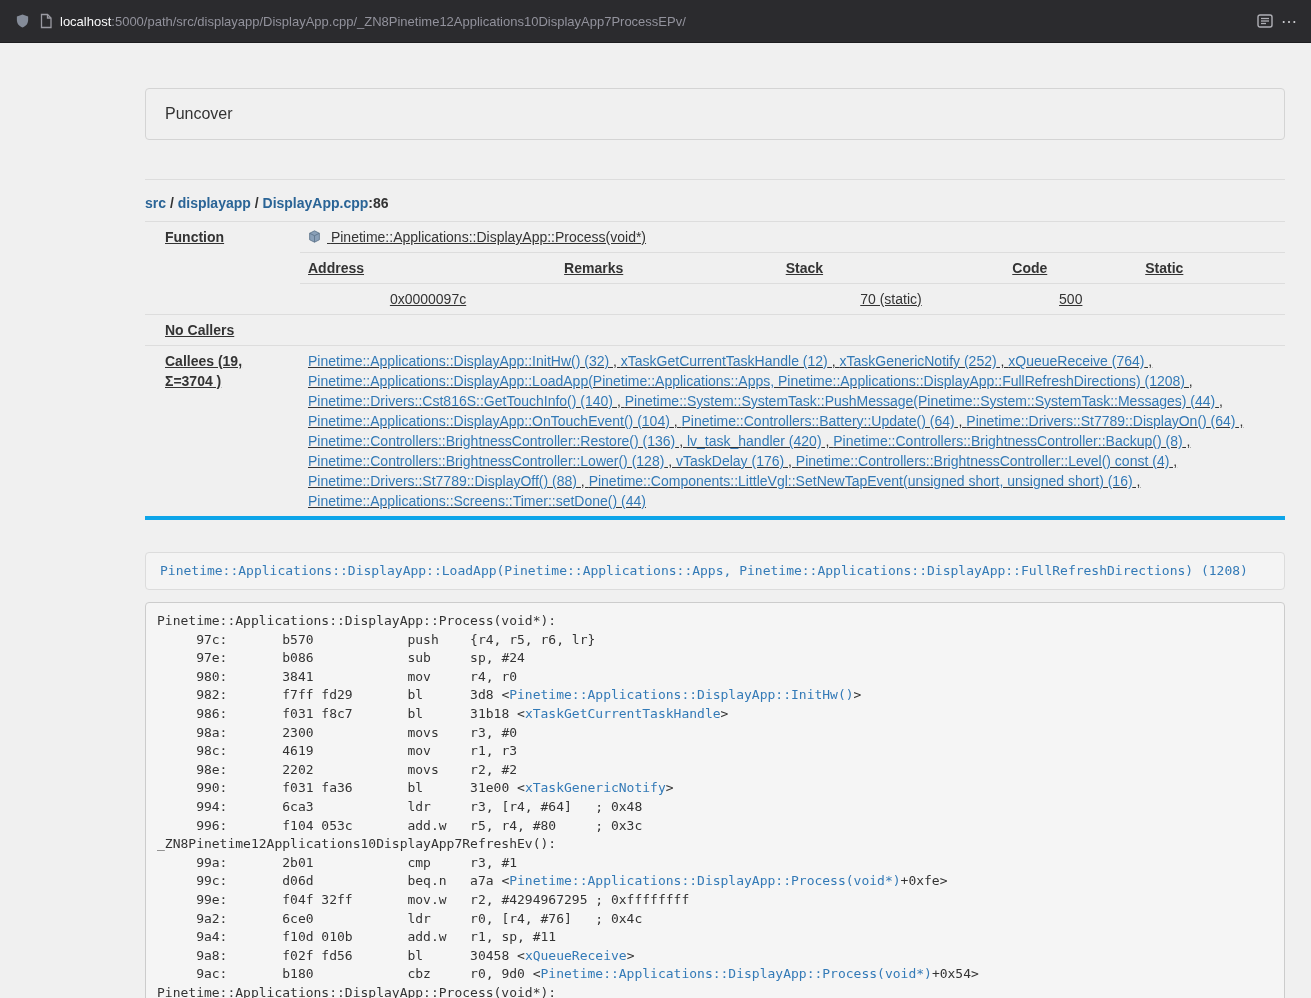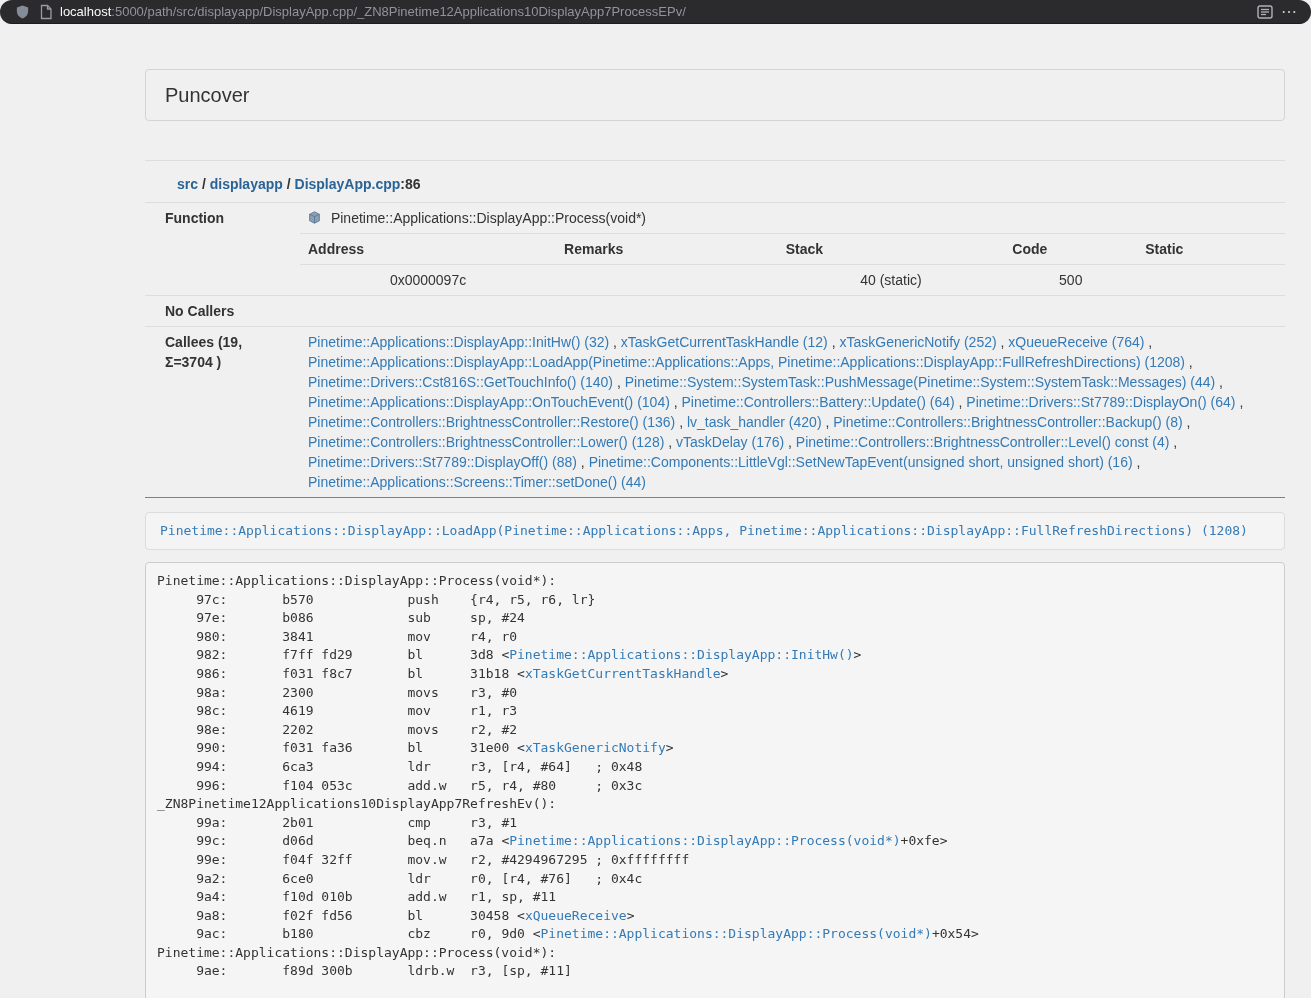--- a/index.html
+++ b/index.html
@@ -4,44 +4,44 @@
 <style>
   * { box-sizing: border-box; margin: 0; padding: 0; }
   html, body {
     width: 1311px; height: 998px; overflow: hidden;
     background: #f0f0f0;
     font-family: "Liberation Sans", sans-serif;
     font-size: 14px; color: #333;
   }
   
   .toolbar {
-    height: 24px; background: #2b2b2e; border-bottom: 1px solid #1d1d20;
-    display: flex; align-items: center; padding: 0 10px;  border-radius: 13px;
+    height: 43px; background: #2b2b2e; border-bottom: 1px solid #1d1d20;
+    display: flex; align-items: center; padding: 0 10px; 
   }
   .tb-icon { display: inline-flex; align-items: center; justify-content: center;
              width: 24px; height: 24px; flex: 0 0 auto; }
   .urlbar { flex: 1 1 auto; font-size: 13px; padding-left: 2px;
             white-space: nowrap; overflow: hidden; }
   .url-host { color: #f9f9fa; }
   .url-rest { color: #92929c; }
   .dots { color: #c8c8cc; font-size: 16px; }
   
   .content { width: 1140px; margin: 45px 0 0 145px; }
   .panel {
     border: 1px solid #d4d4d4; border-radius: 4px;
-    padding: 14px 19px; font-size: 20px; line-height: 22px;
+    padding: 14px 19px; font-size: 16px; line-height: 22px;
     margin-bottom: 39px; color: #333;
   }
   hr.divider { border: none; border-top: 1px solid #ddd; margin: 0 0 13px 0; }
-  .breadcrumb { font-weight: bold; line-height: 20px; margin-bottom: 8px; margin-left: 32px; }
+  .breadcrumb { font-weight: bold; line-height: 20px; margin-bottom: 8px; }
   a { color: #337ab7; text-decoration: none; cursor: pointer; }
   .bc-link { color: #2a6496; }
   
-  .main-table { width: 100%; border-collapse: collapse; margin-bottom: 14px;
-                border-bottom: 1px solid #0ea5e9; }
+  .main-table { width: 100%; border-collapse: collapse; margin-bottom: 32px;
+                border-bottom: 4px solid #0ea5e9; text-decoration: underline; }
   .main-table > tbody > tr > td,
   .main-table > tbody > tr > th {
     border-top: 1px solid #ddd; padding: 5px 8px; text-align: left;
     vertical-align: top; font-size: 14px; line-height: 20px;
   }
   .row-label { font-weight: bold; padding-left: 20px !important; }
   .nested-cell { padding: 0 !important; }
   .inner-table { width: 100%; border-collapse: collapse; }
   .inner-table th {
     border-bottom: 1px solid #ddd; padding: 5px 8px; text-align: left;
@@ -139,21 +139,21 @@
                   <th>Remarks</th>
                   <th>Stack</th>
                   <th>Code</th>
                   <th>Static</th>
                 </tr>
             </thead>
             <tbody>
               <tr>
                 <td>0x0000097c</td>
                 <td></td>
-                <td>40 (static)</td>
+                <td>70 (static)</td>
                 <td>500</td>
                 <td></td>
               </tr>
             </tbody>
           </table>
         </td>
       </tr>
       <tr>
         <th class="row-label">No Callers</th>
         <td></td>

